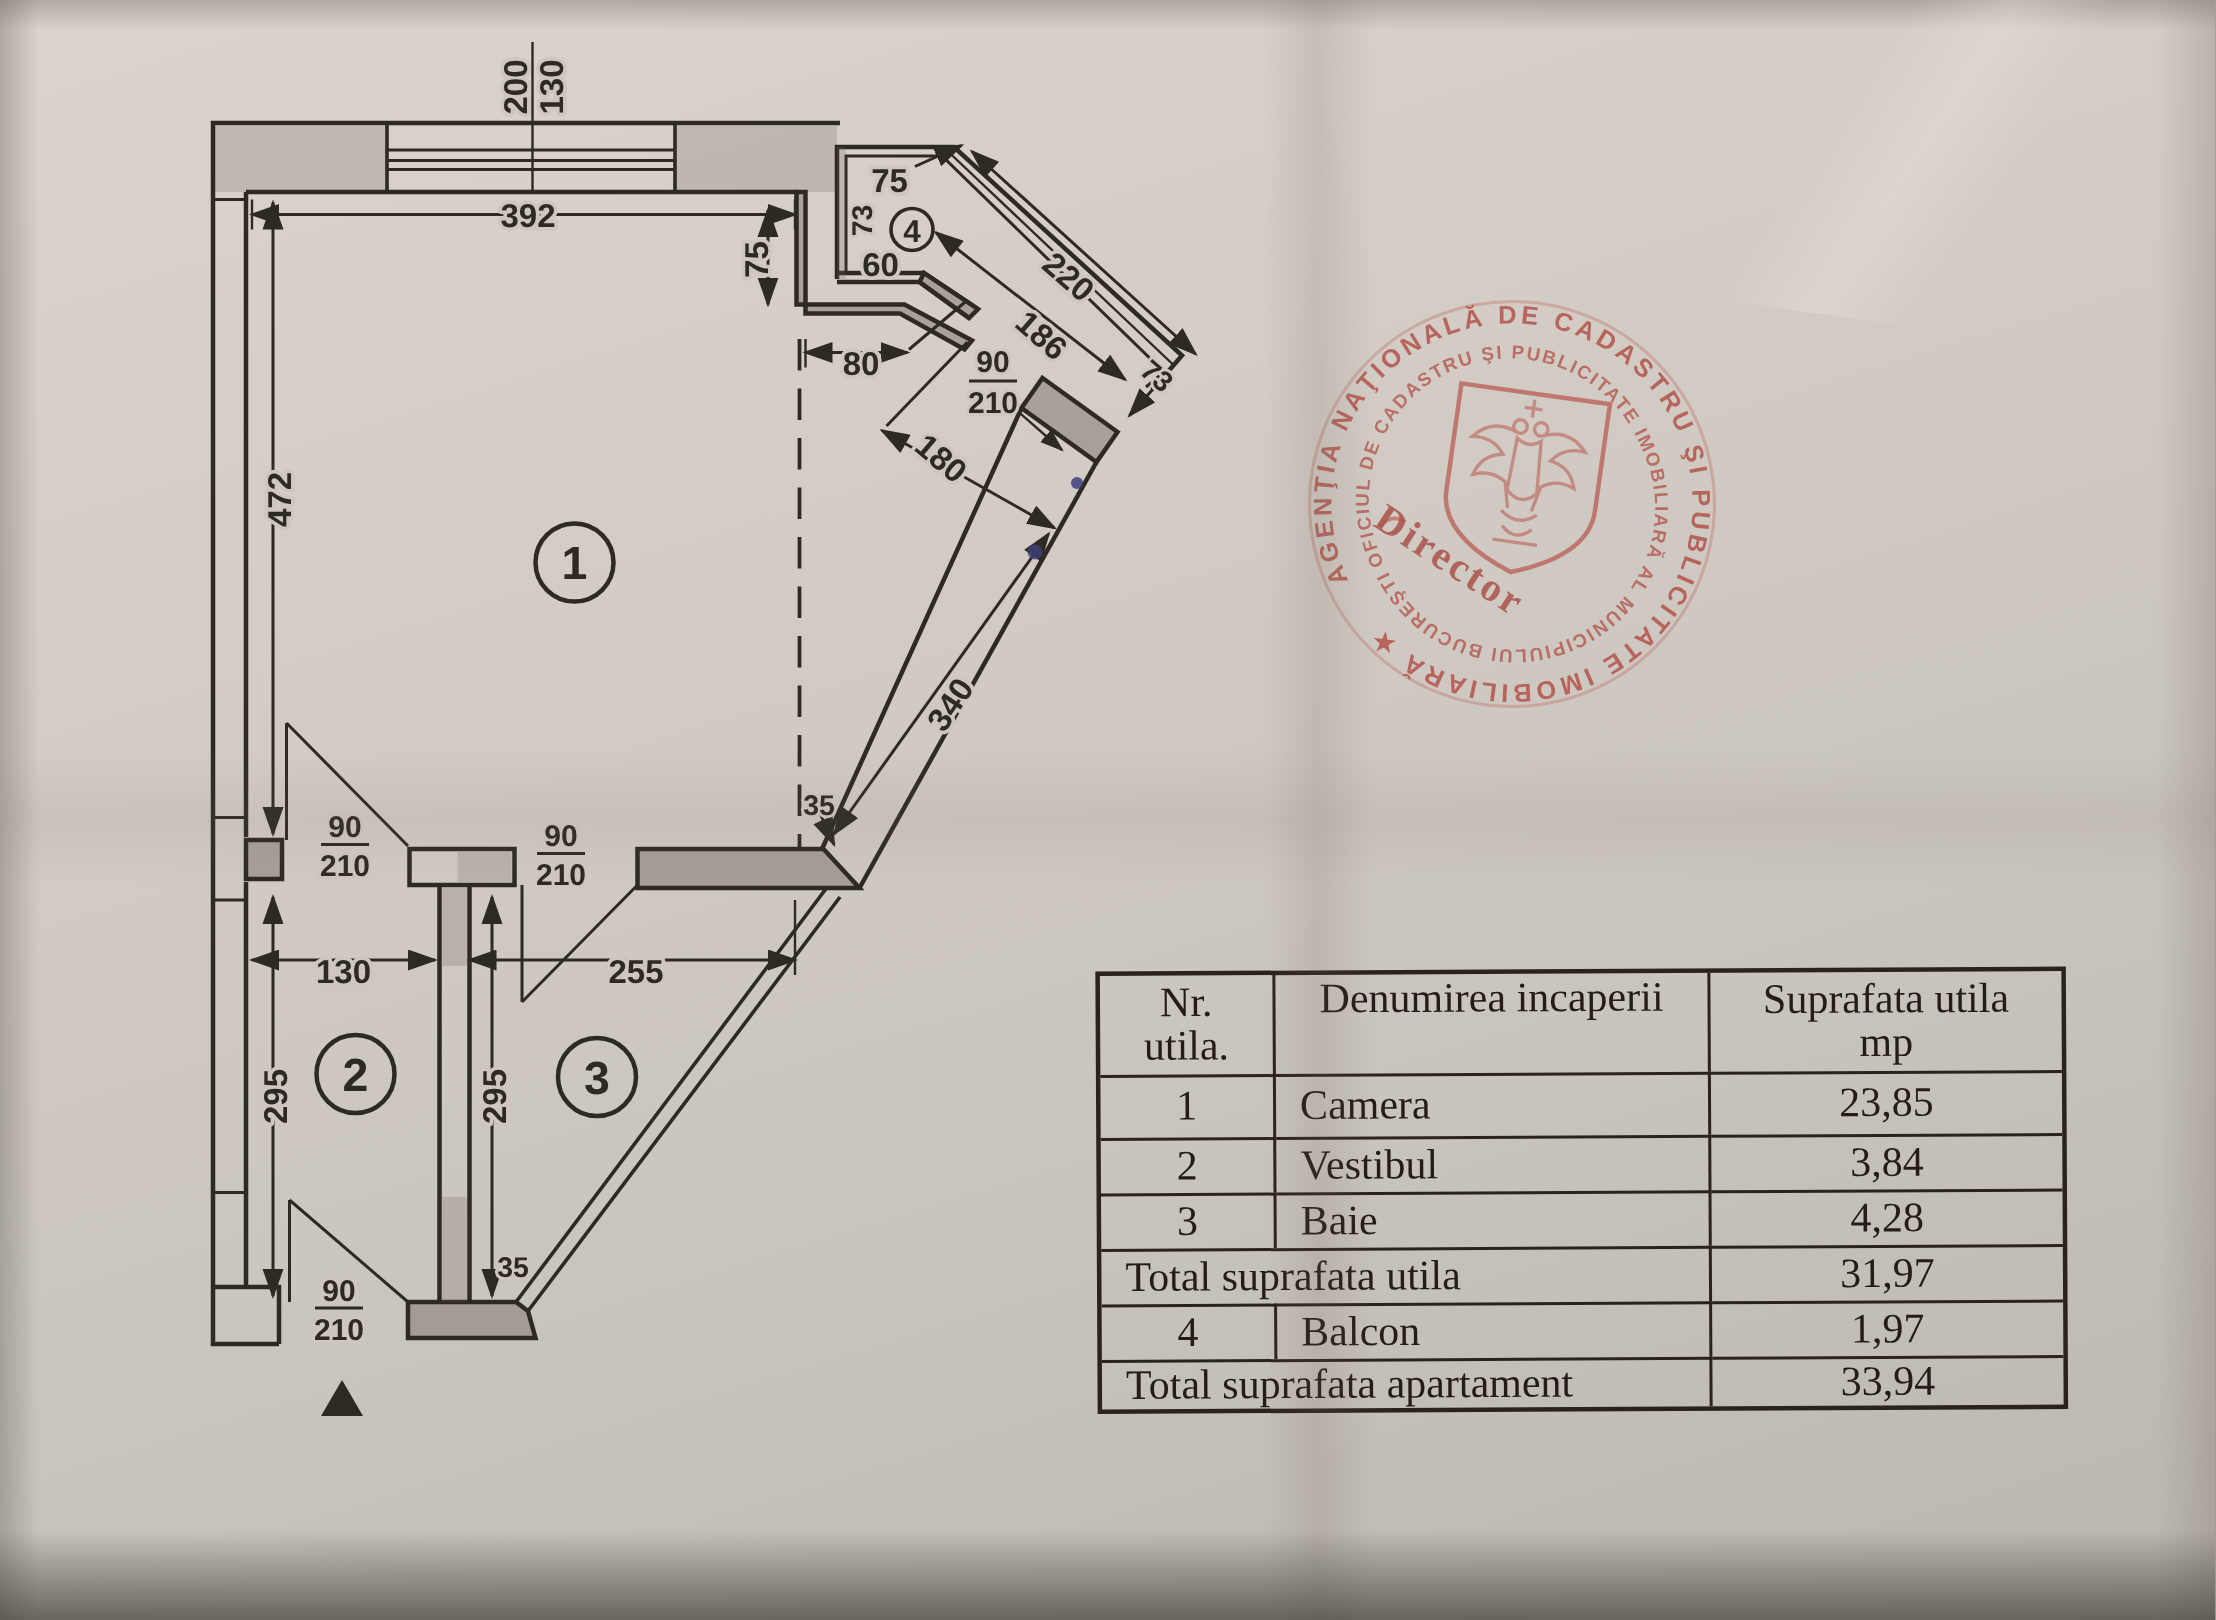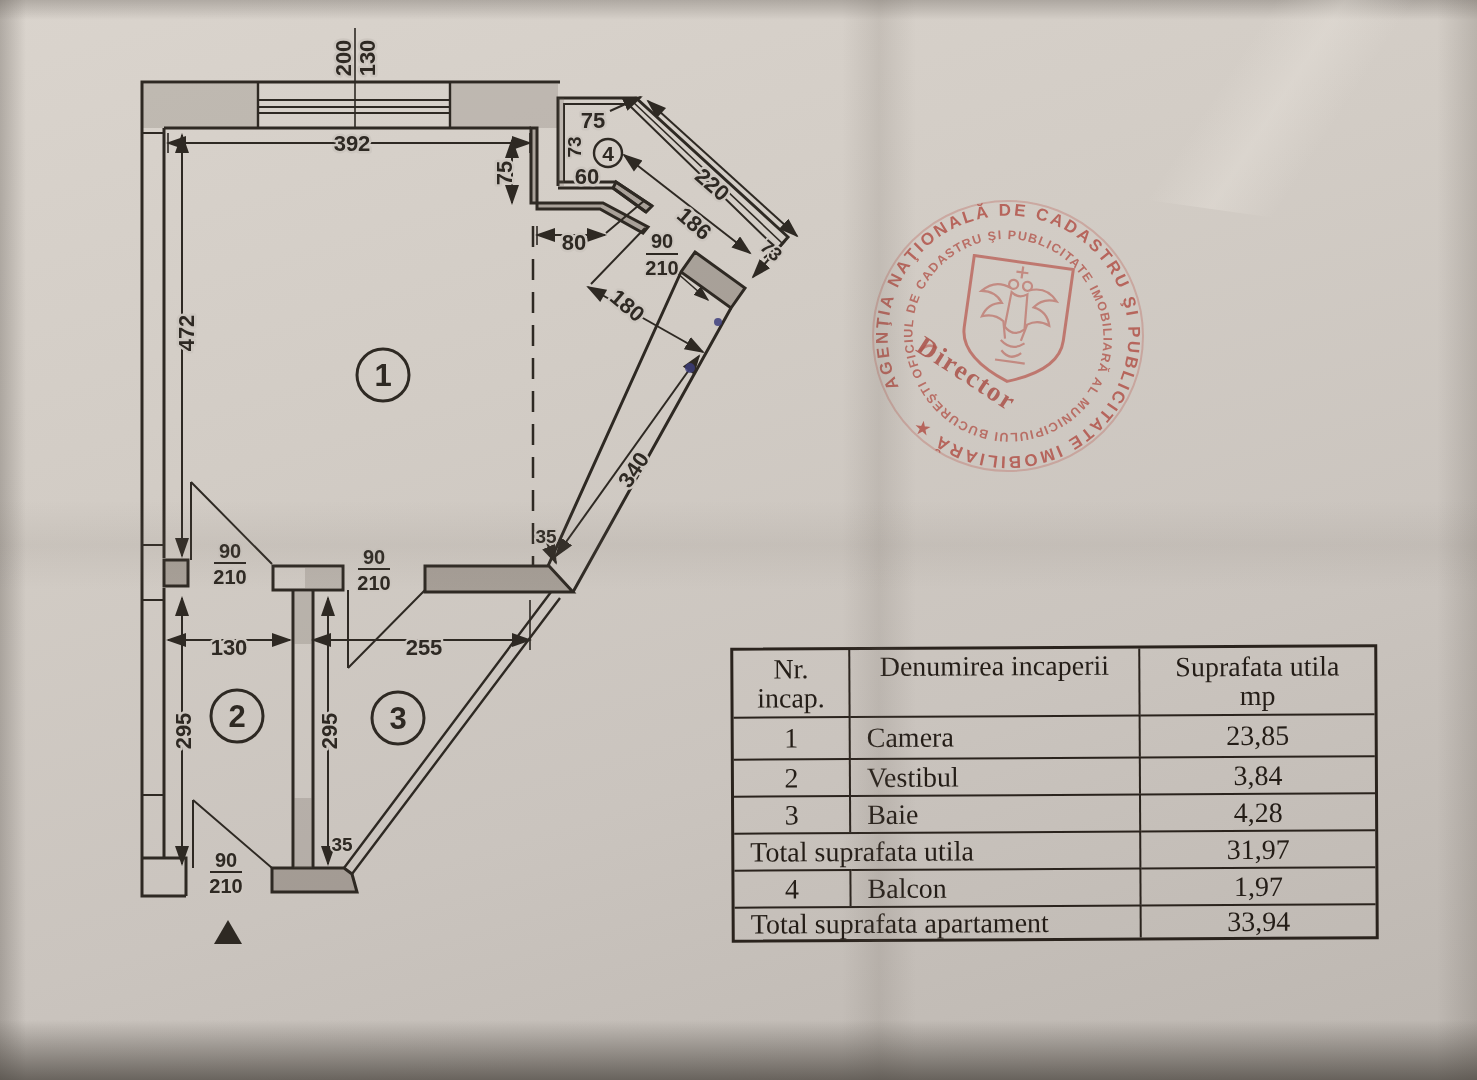--- a/index.html
+++ b/index.html
@@ -208,21 +208,21 @@
         </g>
       </g>
       <path d="M920,351 q8,-9 17,-3" class="stampLn" stroke-width="2.5" opacity="0.6"></path>
       <text class="stampDir" x="962" y="381" transform="rotate(33,962,381)" text-anchor="middle">Director</text>
     </g>
   </svg>
 
   <div id="areas-table">
     <div class="c bd-r two-line">
       <span>Nr.</span>
-      <span>incap.</span>
+      <span>utila.</span>
     </div>
     <div class="c bd-r" style="align-items:flex-start;padding-top:2px;">Denumirea incaperii</div>
     <div class="c two-line">
       <span>Suprafata utila</span>
       <span>mp</span>
     </div>
 
     <div class="c bd-r bd-t">1</div>
     <div class="c bd-r bd-t left">Camera</div>
     <div class="c bd-t">23,85</div>

